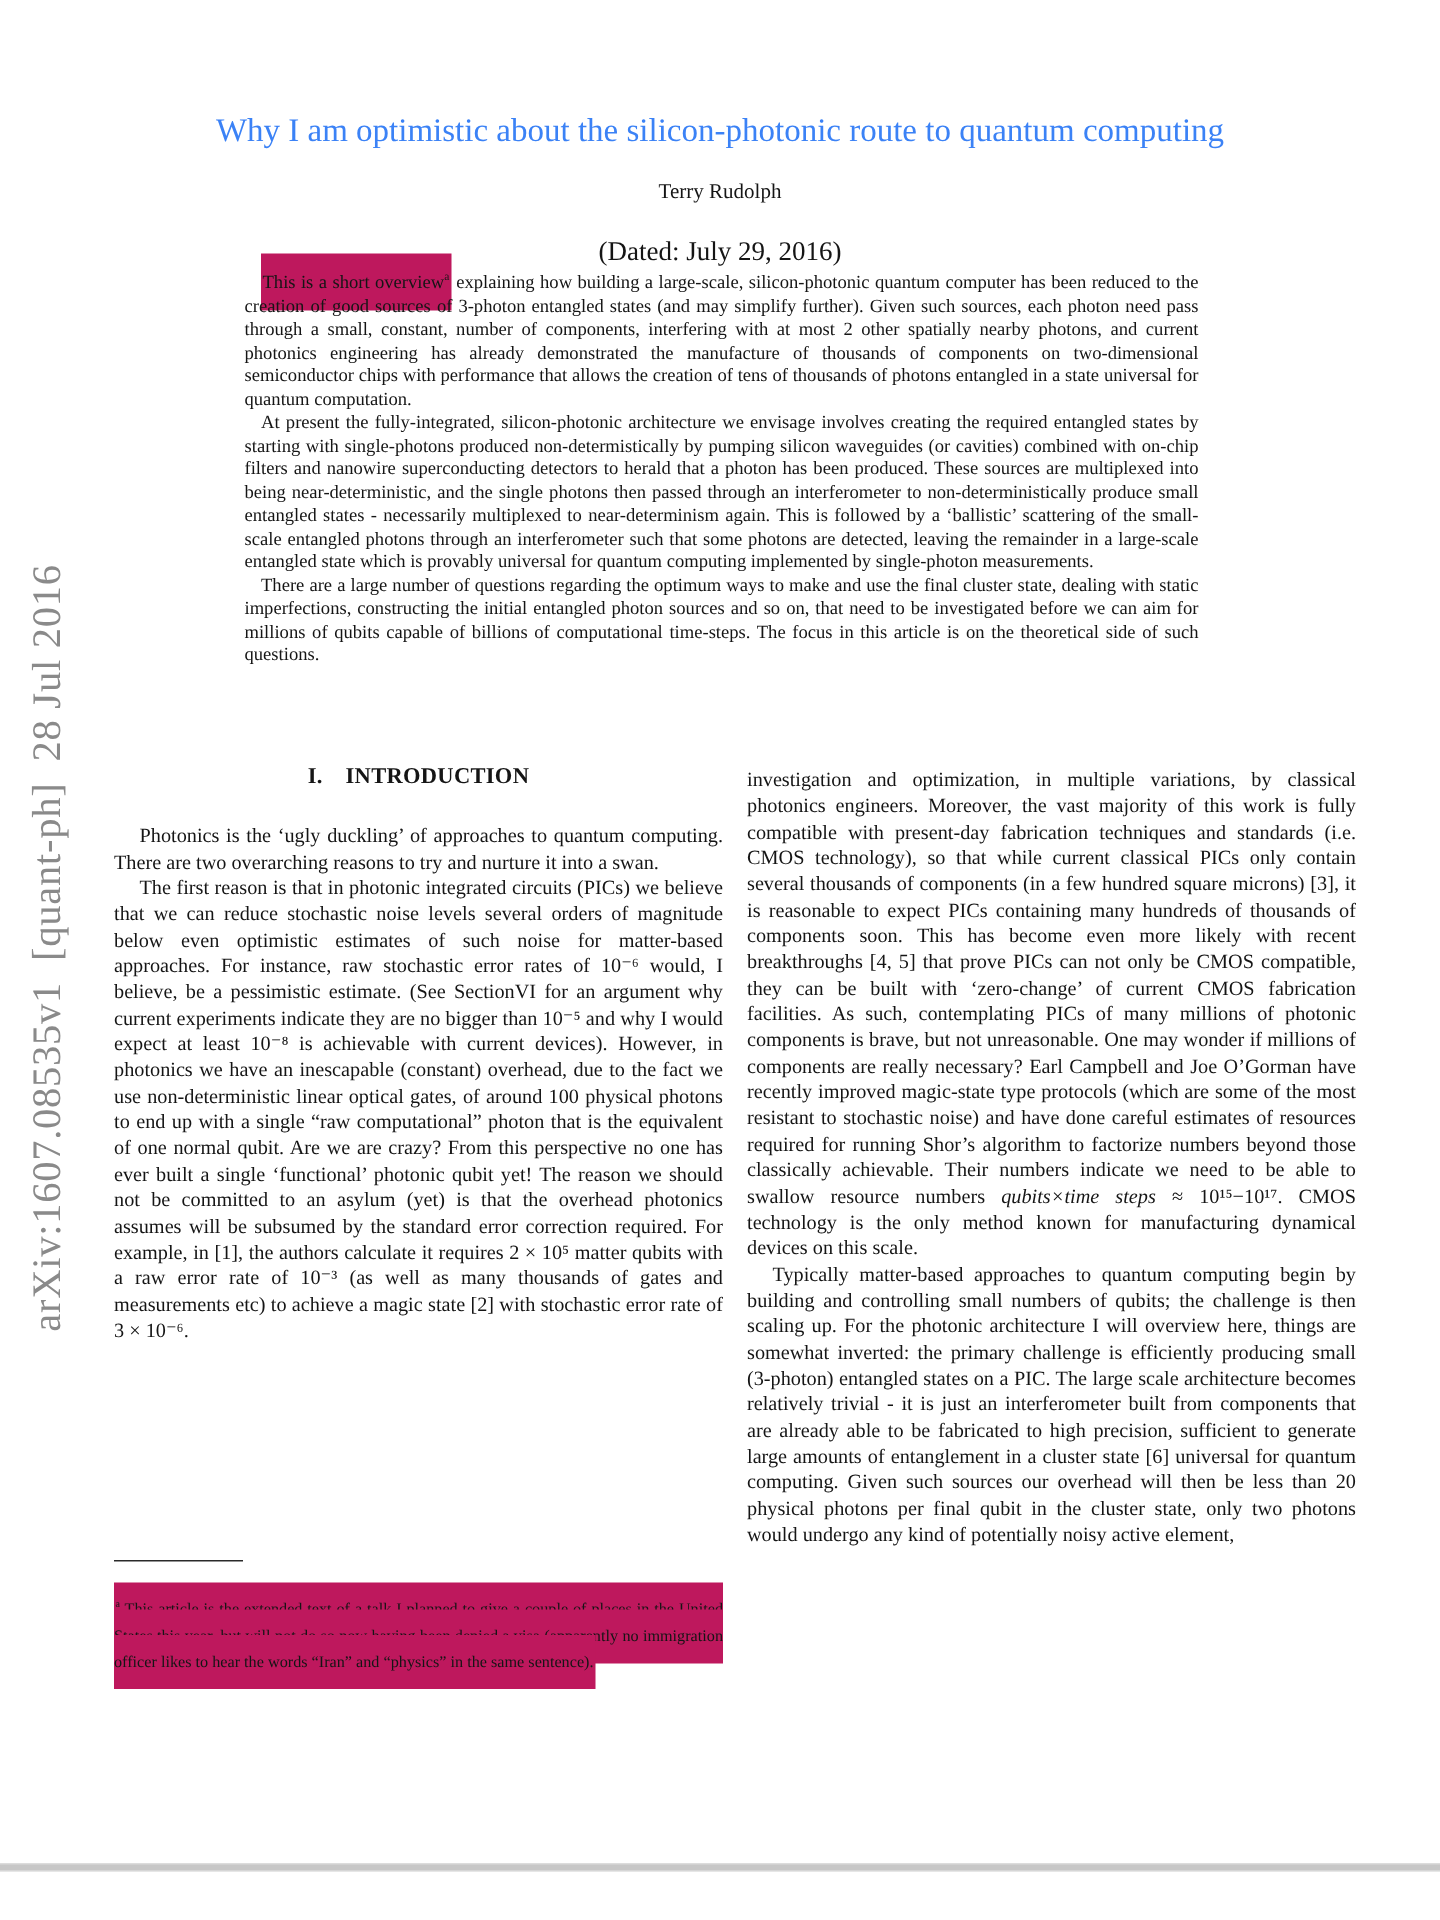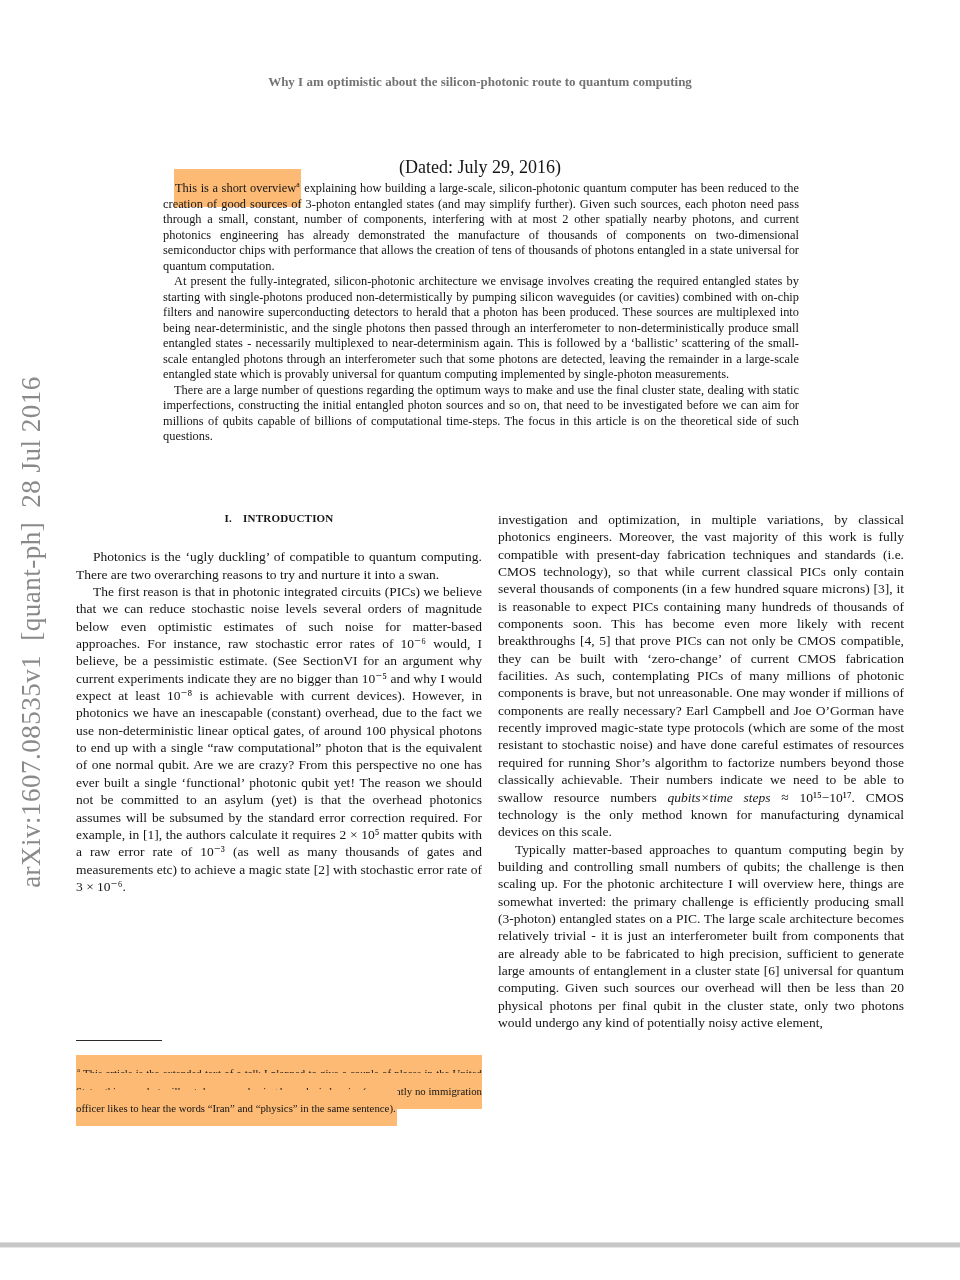--- a/index.html
+++ b/index.html
@@ -9,70 +9,71 @@
     overflow:hidden;
   }
   .arxiv-vertical {
     position:absolute; left:16px; top:938px; width:612px;
     transform:rotate(-90deg); transform-origin:0 0;
     font-size:27px; color:#8a8a8a; text-align:center; white-space:nowrap;
     letter-spacing:0.5px;
   }
   .paper-title {
     position:absolute; top:74px; left:80px; width:800px;
-    text-align:center; font-size:13px; font-weight:bold; color:#737373;
+    text-align:center; font-size:22px; font-weight:normal; color:#3b82f6;
   }
   .author-line { position:absolute; top:121px; left:80px; width:800px; text-align:center; font-size:14px; }
   .affiliation-line { position:absolute; top:139px; left:80px; width:800px; text-align:center; font-size:13.4px; font-style:italic; }
   .date-line { position:absolute; top:157px; left:80px; width:800px; text-align:center; font-size:18px; }
   .abstract {
     position:absolute; top:181px; left:163px; width:636px;
     font-size:12.4px; line-height:15.5px; text-align:justify;
   }
   .abstract p { margin:0; text-indent:11px; }
-  .hl { background:#fdba74; padding:12px 1px; }
+  .hl { background:#be185d; padding:12px 1px; }
   sup { font-size:0.62em; vertical-align:super; line-height:0; }
   .columns {
     position:absolute; top:506px; left:76px; width:828px;
     display:flex; justify-content:space-between;
   }
   .col { width:406px; font-size:13.5px; line-height:17.35px; text-align:justify; }
   .col p { margin:0; text-indent:17px; }
   .col p.noindent { text-indent:0; }
   .section-heading {
-    text-align:center; font-weight:bold; font-size:11px;
+    text-align:center; font-weight:bold; font-size:15px;
     margin:4px 0 21px 0; letter-spacing:0.2px;
   }
   .col-right { padding-top:5px; }
   .em-phrase { font-style:italic; }
   .footnote-block { position:absolute; top:1040px; left:76px; width:406px; }
   .footnote-rule { width:86px; height:0; border-top:1.5px solid #2a2a2a; margin-bottom:24px; }
   .footnote-text { font-size:10.8px; line-height:17.7px; text-align:justify; }
   .page-divider { position:absolute; top:1242px; left:0; width:960px; height:4px; background:#c7c7c7; border-top:1px solid #dcdcdc; border-bottom:1px solid #e6e6e6; }
 </style>
 </head>
 <body>
 
 <div class="page">
 
   <div class="arxiv-vertical">arXiv:1607.08535v1 [quant-ph] 28 Jul 2016</div>
 
   <div class="paper-title">Why I am optimistic about the silicon-photonic route to quantum computing</div>
+  <div class="author-line">Terry Rudolph</div>
   <div class="date-line">(Dated: July 29, 2016)</div>
 
   <div class="abstract">
     <p><span class="hl"><span>This is a short overview</span><sup>a</sup></span><span> explaining how building a large-scale, silicon-photonic quantum computer has been reduced to the creation of good sources of 3-photon entangled states (and may simplify further). Given such sources, each photon need pass through a small, constant, number of components, interfering with at most 2 other spatially nearby photons, and current photonics engineering has already demonstrated the manufacture of thousands of components on two-dimensional semiconductor chips with performance that allows the creation of tens of thousands of photons entangled in a state universal for quantum computation.</span></p>
     <p>At present the fully-integrated, silicon-photonic architecture we envisage involves creating the required entangled states by starting with single-photons produced non-determistically by pumping silicon waveguides (or cavities) combined with on-chip filters and nanowire superconducting detectors to herald that a photon has been produced. These sources are multiplexed into being near-deterministic, and the single photons then passed through an interferometer to non-deterministically produce small entangled states - necessarily multiplexed to near-determinism again. This is followed by a ‘ballistic’ scattering of the small-scale entangled photons through an interferometer such that some photons are detected, leaving the remainder in a large-scale entangled state which is provably universal for quantum computing implemented by single-photon measurements.</p>
     <p>There are a large number of questions regarding the optimum ways to make and use the final cluster state, dealing with static imperfections, constructing the initial entangled photon sources and so on, that need to be investigated before we can aim for millions of qubits capable of billions of computational time-steps. The focus in this article is on the theoretical side of such questions.</p>
   </div>
 
   <div class="columns">
     <div class="col col-left">
       <div class="section-heading">I. INTRODUCTION</div>
-      <p>Photonics is the ‘ugly duckling’ of compatible to quantum computing. There are two overarching reasons to try and nurture it into a swan.</p>
+      <p>Photonics is the ‘ugly duckling’ of approaches to quantum computing. There are two overarching reasons to try and nurture it into a swan.</p>
       <p>The first reason is that in photonic integrated circuits (PICs) we believe that we can reduce stochastic noise levels several orders of magnitude below even optimistic estimates of such noise for matter-based approaches. For instance, raw stochastic error rates of 10⁻⁶ would, I believe, be a pessimistic estimate. (See SectionVI for an argument why current experiments indicate they are no bigger than 10⁻⁵ and why I would expect at least 10⁻⁸ is achievable with current devices). However, in photonics we have an inescapable (constant) overhead, due to the fact we use non-deterministic linear optical gates, of around 100 physical photons to end up with a single “raw computational” photon that is the equivalent of one normal qubit. Are we are crazy? From this perspective no one has ever built a single ‘functional’ photonic qubit yet! The reason we should not be committed to an asylum (yet) is that the overhead photonics assumes will be subsumed by the standard error correction required. For example, in [1], the authors calculate it requires 2 × 10⁵ matter qubits with a raw error rate of 10⁻³ (as well as many thousands of gates and measurements etc) to achieve a magic state [2] with stochastic error rate of 3 × 10⁻⁶.</p>
     </div>
     <div class="col col-right">
       <p class="noindent"><span>investigation and optimization, in multiple variations, by classical photonics engineers. Moreover, the vast majority of this work is fully compatible with present-day fabrication techniques and standards (i.e. CMOS technology), so that while current classical PICs only contain several thousands of components (in a few hundred square microns) [3], it is reasonable to expect PICs containing many hundreds of thousands of components soon. This has become even more likely with recent breakthroughs [4, 5] that prove PICs can not only be CMOS compatible, they can be built with ‘zero-change’ of current CMOS fabrication facilities. As such, contemplating PICs of many millions of photonic components is brave, but not unreasonable. One may wonder if millions of components are really necessary? Earl Campbell and Joe O’Gorman have recently improved magic-state type protocols (which are some of the most resistant to stochastic noise) and have done careful estimates of resources required for running Shor’s algorithm to factorize numbers beyond those classically achievable. Their numbers indicate we need to be able to swallow resource numbers </span><span class="em-phrase">qubits×time steps</span><span> ≈ 10¹⁵−10¹⁷. CMOS technology is the only method known for manufacturing dynamical devices on this scale.</span></p>
       <p>Typically matter-based approaches to quantum computing begin by building and controlling small numbers of qubits; the challenge is then scaling up. For the photonic architecture I will overview here, things are somewhat inverted: the primary challenge is efficiently producing small (3-photon) entangled states on a PIC. The large scale architecture becomes relatively trivial - it is just an interferometer built from components that are already able to be fabricated to high precision, sufficient to generate large amounts of entanglement in a cluster state [6] universal for quantum computing. Given such sources our overhead will then be less than 20 physical photons per final qubit in the cluster state, only two photons would undergo any kind of potentially noisy active element,</p>
     </div>
   </div>
 
   <div class="footnote-block">
     <div class="footnote-rule"></div>

